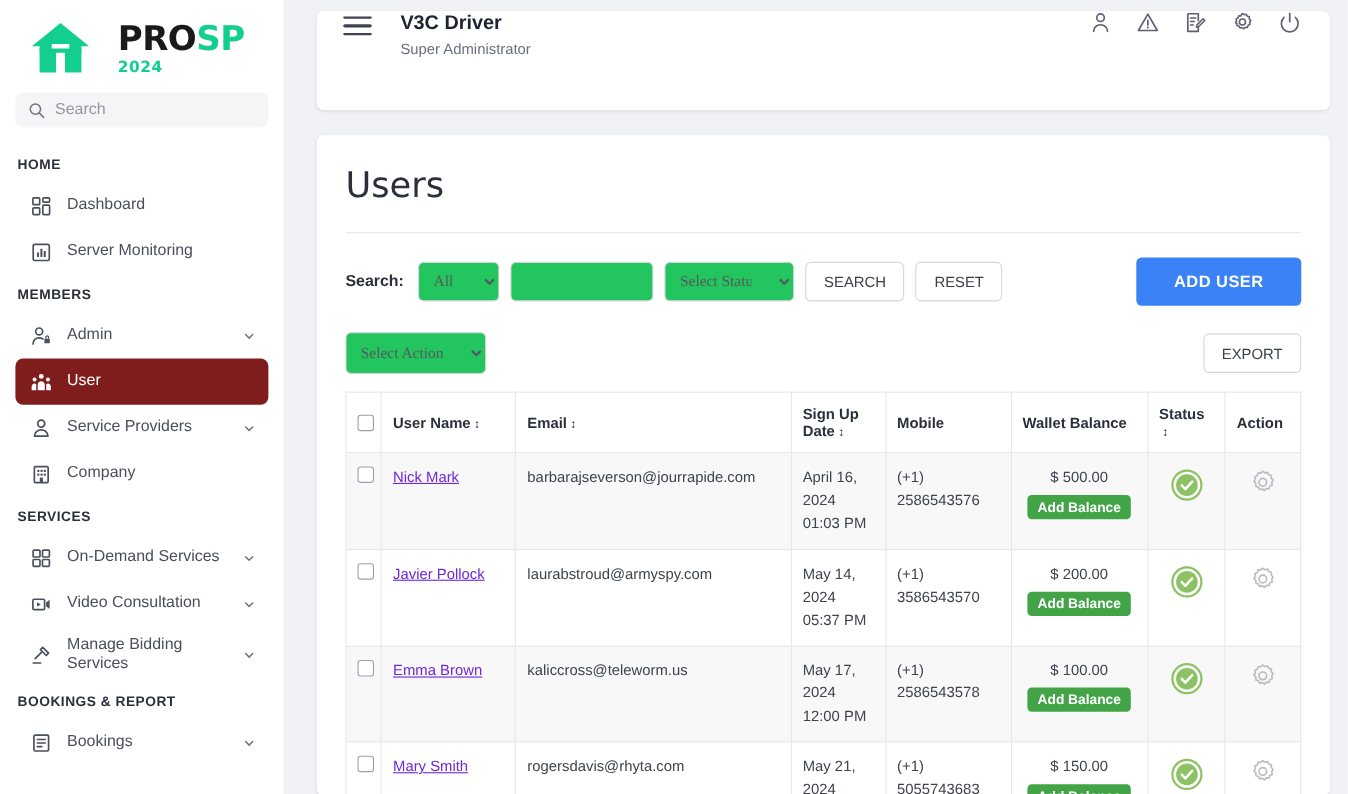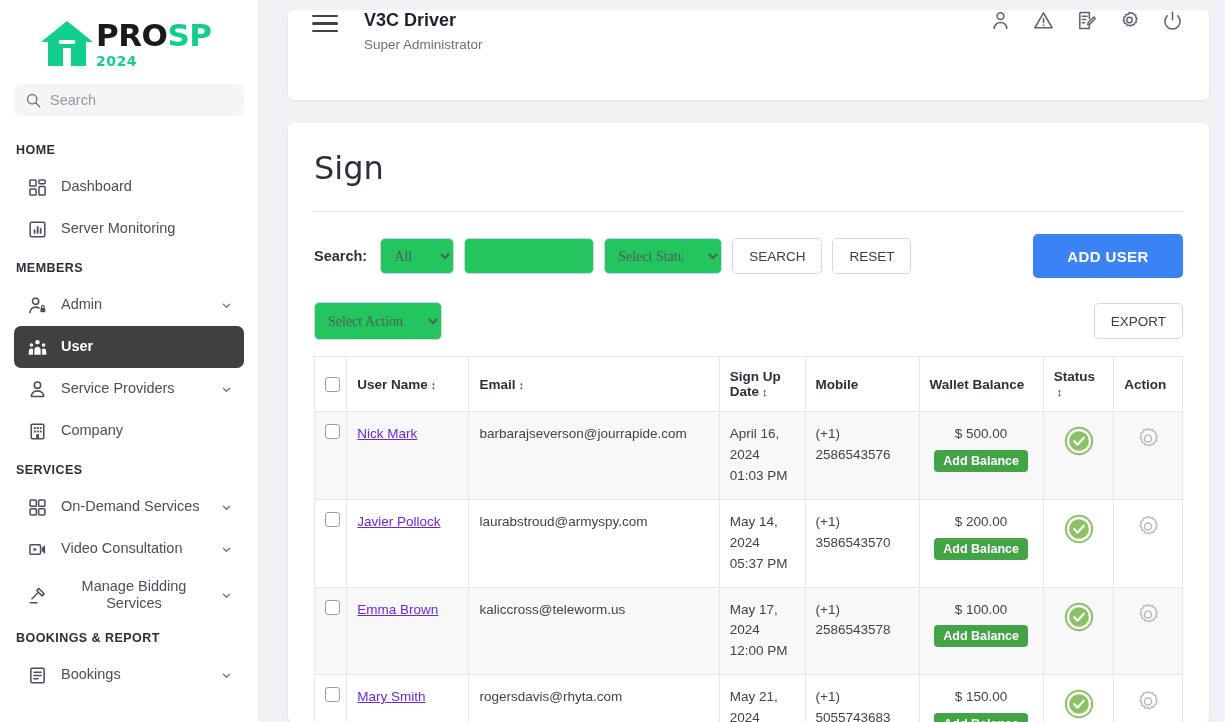--- a/index.html
+++ b/index.html
@@ -17,22 +17,21 @@
     width: 259px; min-width: 259px; height: 722px;
     background: #ffffff;
     overflow: hidden;
     position: relative;
     border-right: 1px solid #eceef1;
   }
   .logo-wrap {
     height: 78px;
     display: flex; align-items: center;
     padding: 10px 0 0 26px;
-    gap: 0;
-    margin-left: 12px;
+    gap: 23px;
   }
   .logo-house { width: 58px; height: 52px; display:block; }
   .logo-text { display: flex; flex-direction: column; line-height: 1; }
   .logo-main {
     font-size: 31px; font-weight: bold; letter-spacing: -0.5px;
     font-family: "DejaVu Sans", sans-serif;
   }
   .logo-pro { color: #1a1a1a; }
   .logo-sp { color: #13cf8f; }
   .logo-year {
@@ -60,25 +59,25 @@
   .nav-item {
     display: flex; align-items: center;
     height: 42px;
     margin: 0 14px;
     padding: 0 12px 0 14px;
     border-radius: 7px;
     color: #4a4f5e; font-size: 14.5px;
     cursor: pointer;
     gap: 14px;
   }
-  .nav-item.active { background: #404040; color: #ffffff; font-weight: bold; }
+  .nav-item.active { background: #7f1d1d; color: #ffffff; }
   .nav-item .ico { width: 19px; height: 19px; flex: none; display: block; }
   .nav-item .lbl { flex: 1; line-height: 1.18; }
   .nav-item .chev { width: 11px; height: 11px; flex: none; opacity: .8; }
-  .nav-item.tall { height: 50px; text-align: center; }
+  .nav-item.tall { height: 50px; }
 
   
   .main {
     flex: 1; height: 722px;
     padding: 10px 16px 0 29px;
     overflow: hidden;
   }
   .topbar {
     height: 90px;
     background: #ffffff;
@@ -404,21 +403,21 @@
         </svg>
         <svg viewBox="0 0 22 22">
           <path d="M5.6 6a8 8 0 1 0 10.8 0" fill="none" stroke="#5d6270" stroke-width="1.6" stroke-linecap="round"></path>
           <line x1="11" y1="2.4" x2="11" y2="10.2" stroke="#5d6270" stroke-width="1.6" stroke-linecap="round"></line>
         </svg>
       </div>
     </header>
 
     <section class="card">
 
-      <h1 class="page-title">Sign</h1>
+      <h1 class="page-title">Users</h1>
       <div class="divider"></div>
 
       <div class="filter-row">
         <span class="filter-label">Search:</span>
         <select class="ctl sel-all">
           <option>All</option>
         </select>
         <input class="ctl txt-search" type="text" value="" style="">
         <select class="ctl sel-status">
           <option>Select Status</option>

